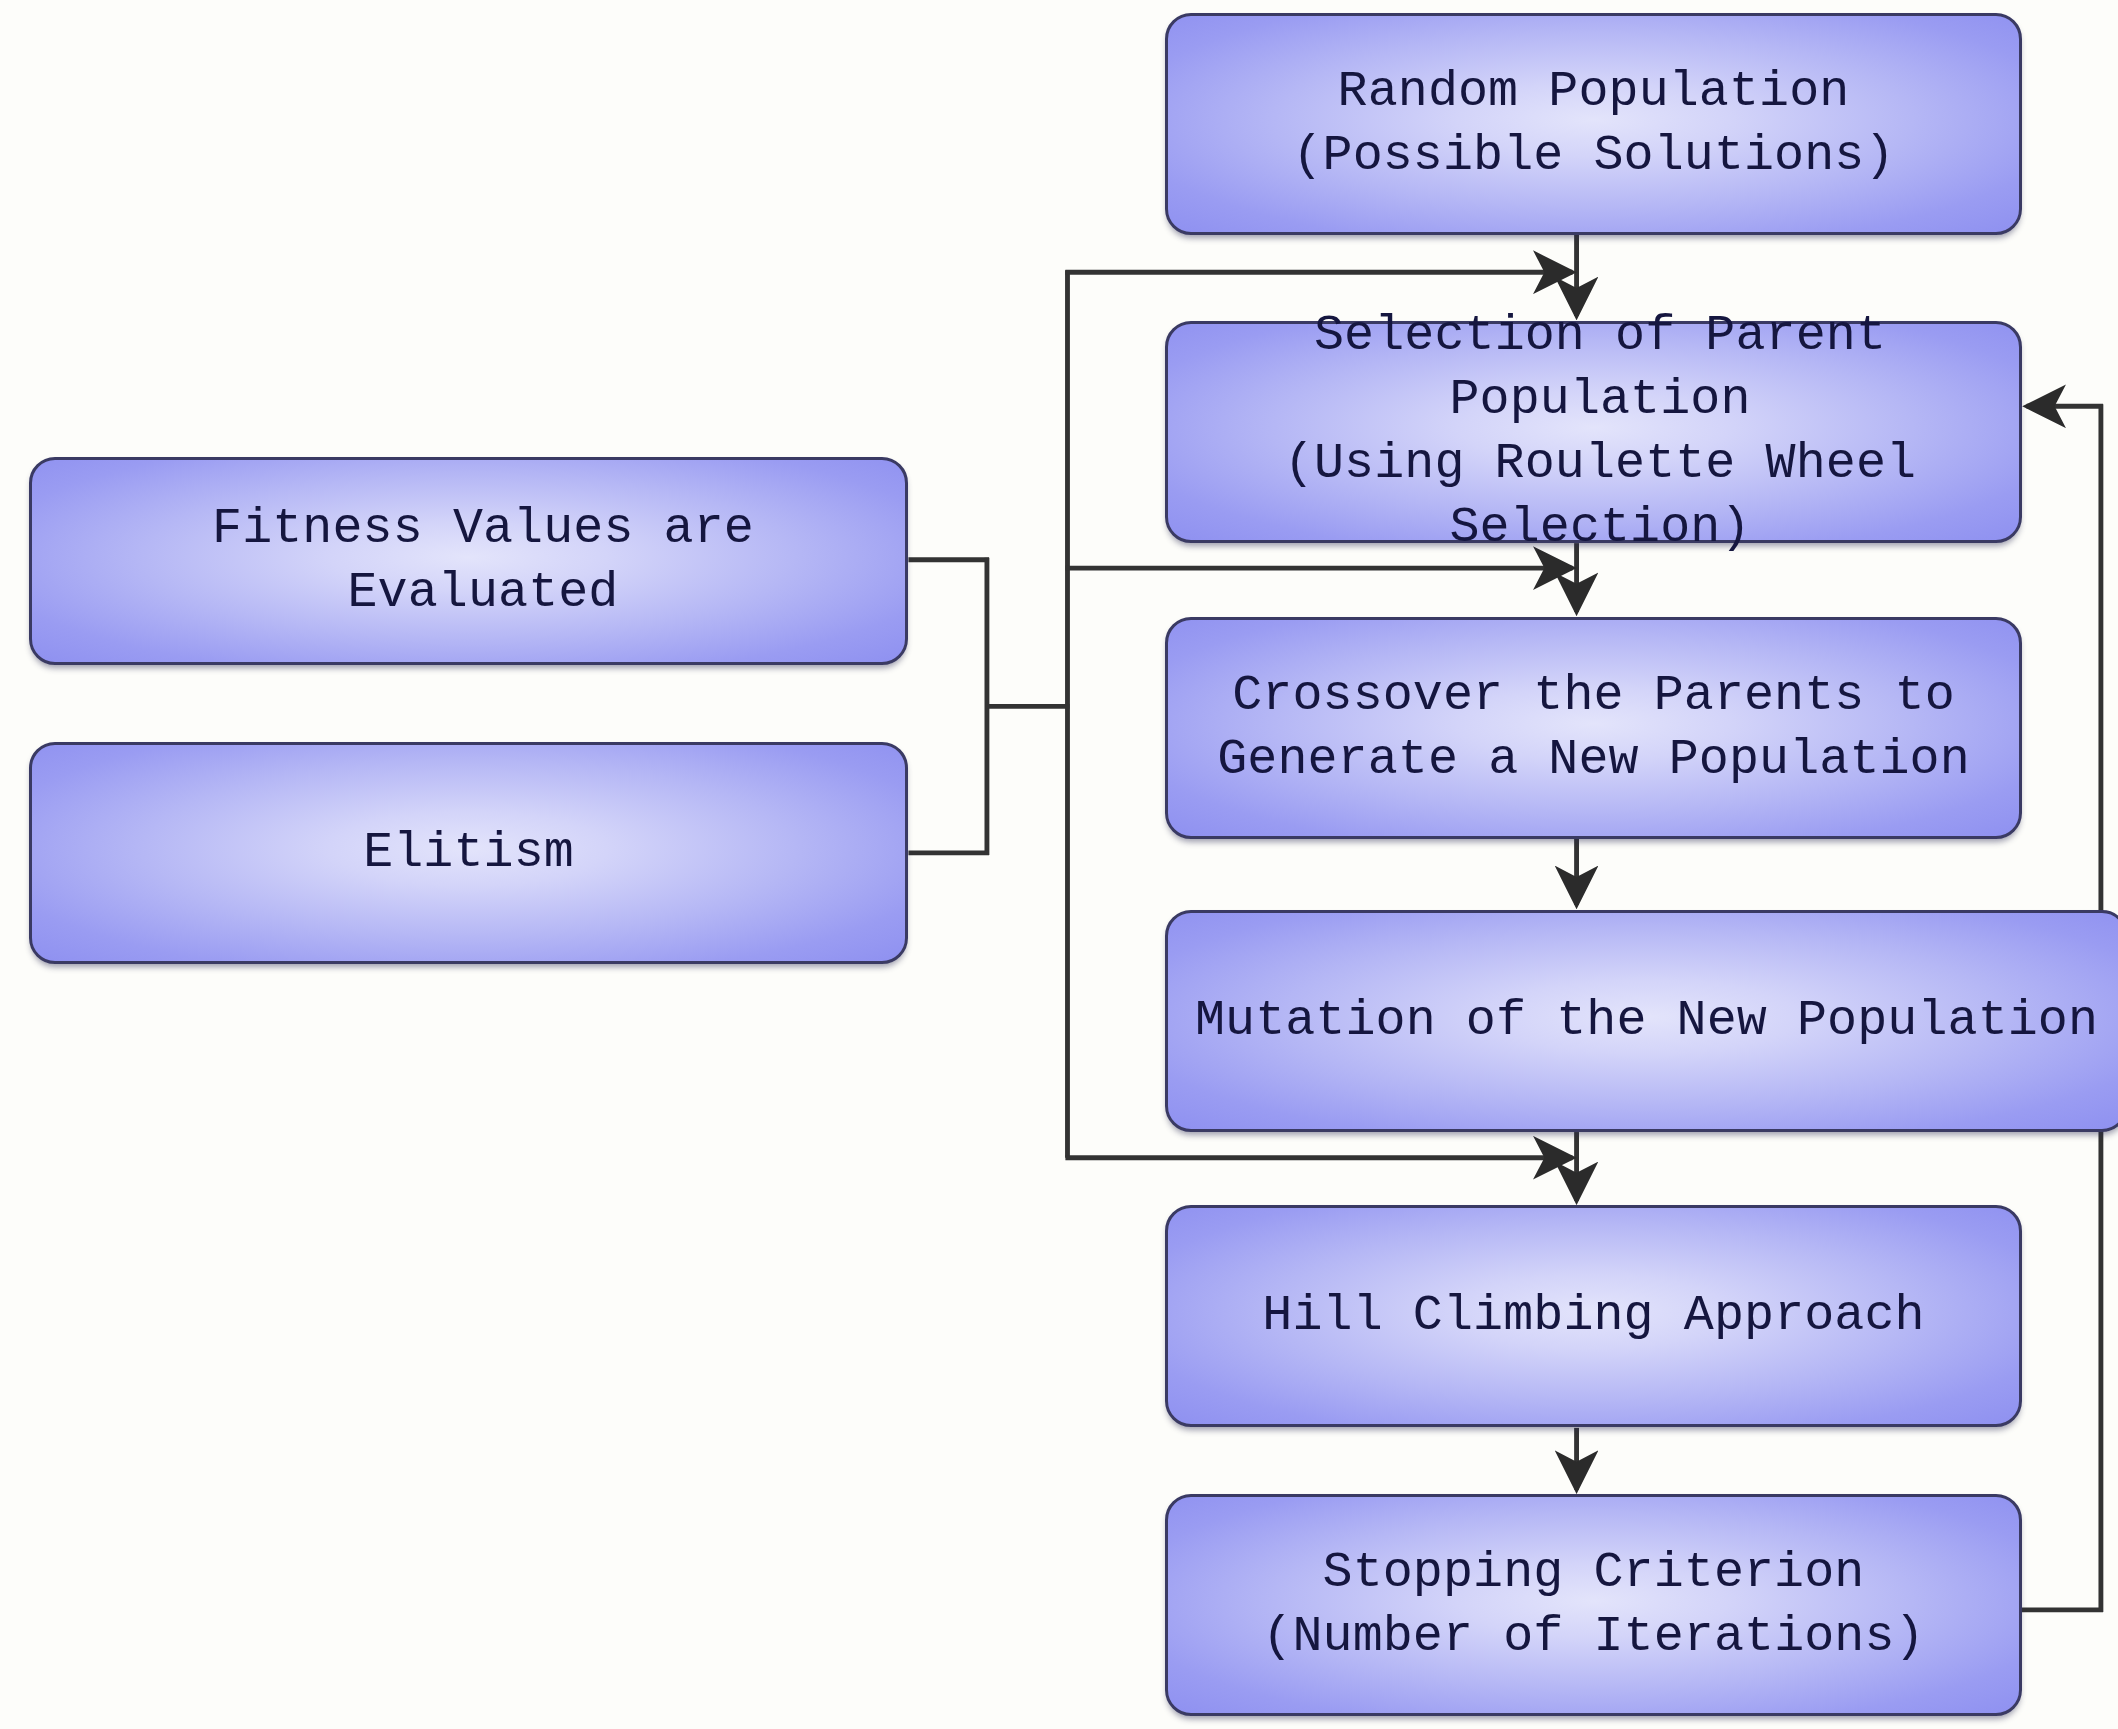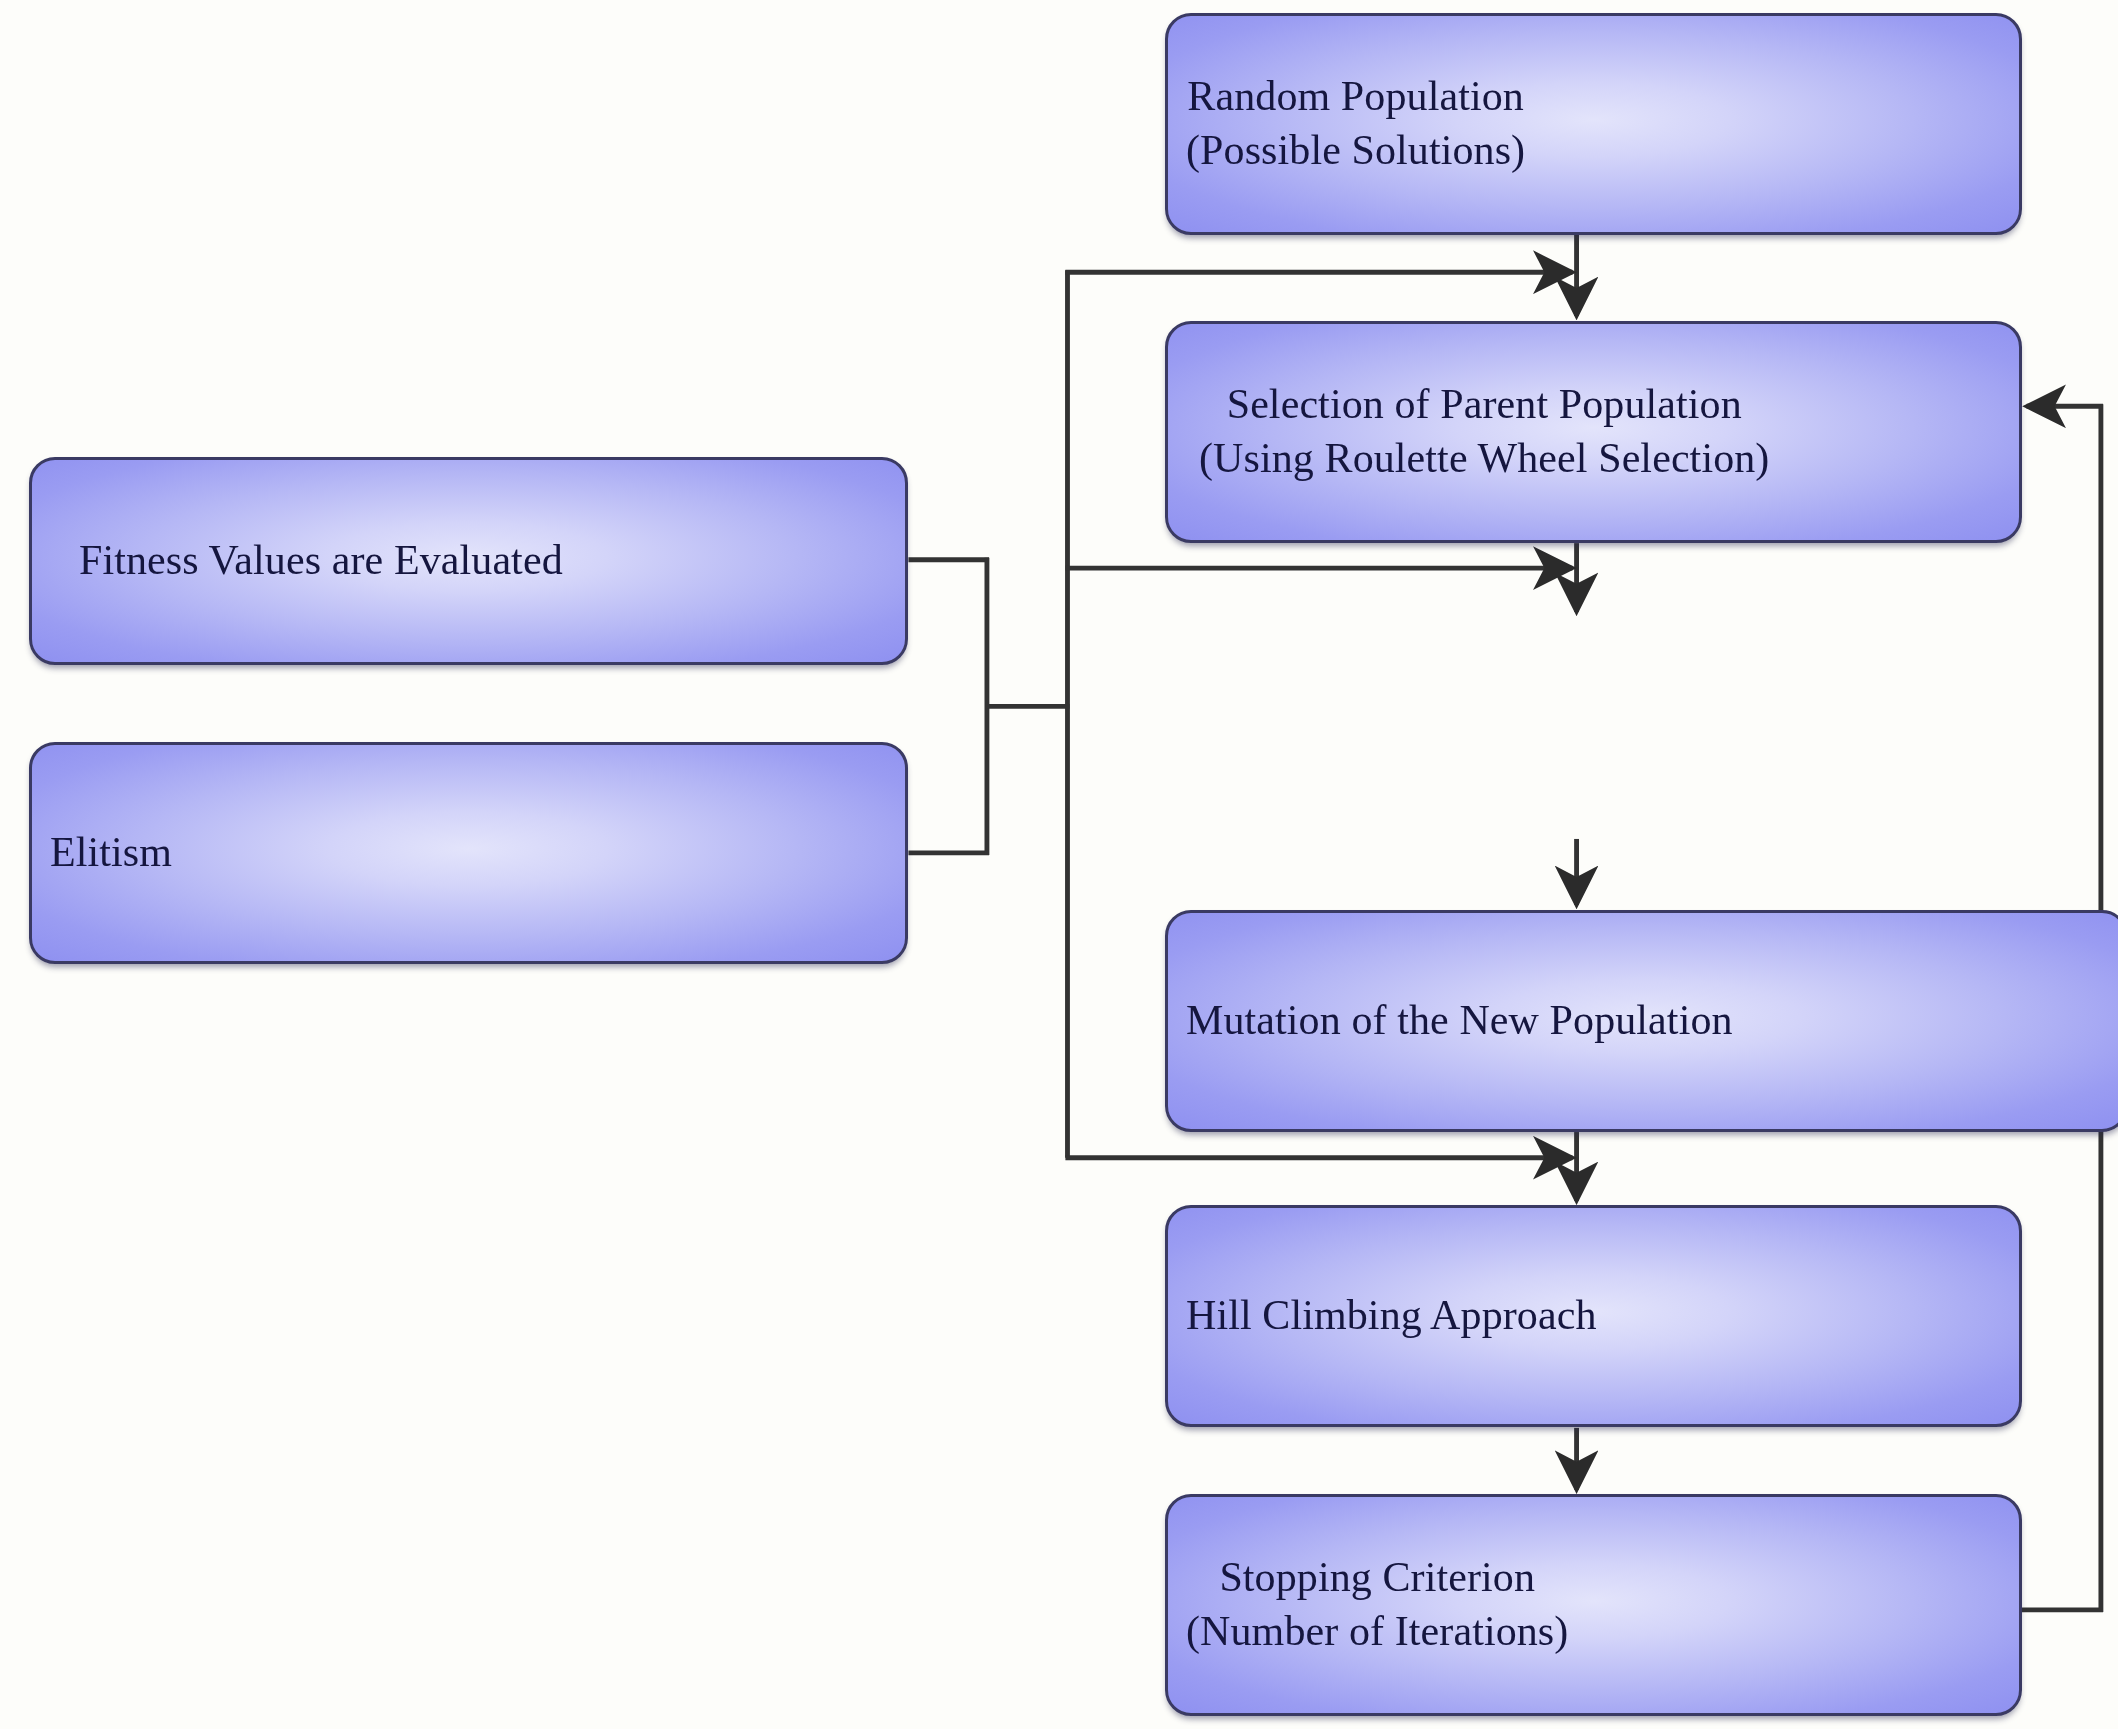--- a/index.html
+++ b/index.html
@@ -34,26 +34,27 @@
     background:
       radial-gradient(ellipse 72% 78% at 50% 48%,
         #e3e4fb 0%,
         #d3d4f9 22%,
         #b5b7f5 52%,
         #9a9cf2 78%,
         #8c8ef0 100%);
     box-shadow: 0 4.2px 6.2px -2.1px rgba(40,40,80,0.45);
     display: flex;
     align-items: center;
+    justify-content: center;
     text-align: center;
     color: #15163f;
-    font-size: 42px;
+    font-size: 50px;
     line-height: 1.28;
     letter-spacing: 0.1px;
-    font-family: Liberation Serif, serif;
+    font-family: Liberation Mono, monospace;
   }
   .node .label {
     display: block;
     padding: 0 18px;
     white-space: pre-line;
   }
 </style>
 </head>
 <body>
 
@@ -98,20 +99,24 @@
   <div class="node" style="left:1165px; top:12.5px; width:857px; height:222px;">
     <span class="label">Random Population
 (Possible Solutions)</span>
   </div>
 
   <div class="node" style="left:1165px; top:321px; width:857px; height:222px;padding-left:13px;">
     <span class="label">Selection of Parent Population
 (Using Roulette Wheel Selection)</span>
   </div>
 
+  <div class="node" style="left:1165px; top:617px; width:857px; height:222px;">
+    <span class="label">Crossover the Parents to
+Generate a New Population</span>
+  </div>
 
   <div class="node" style="left:1165px; top:910px; width:963px; height:222px;">
     <span class="label">Mutation of the New Population</span>
   </div>
 
   <div class="node" style="left:1165px; top:1494px; width:857px; height:222px;">
     <span class="label">Stopping Criterion
 (Number of Iterations)</span>
   </div>
 

